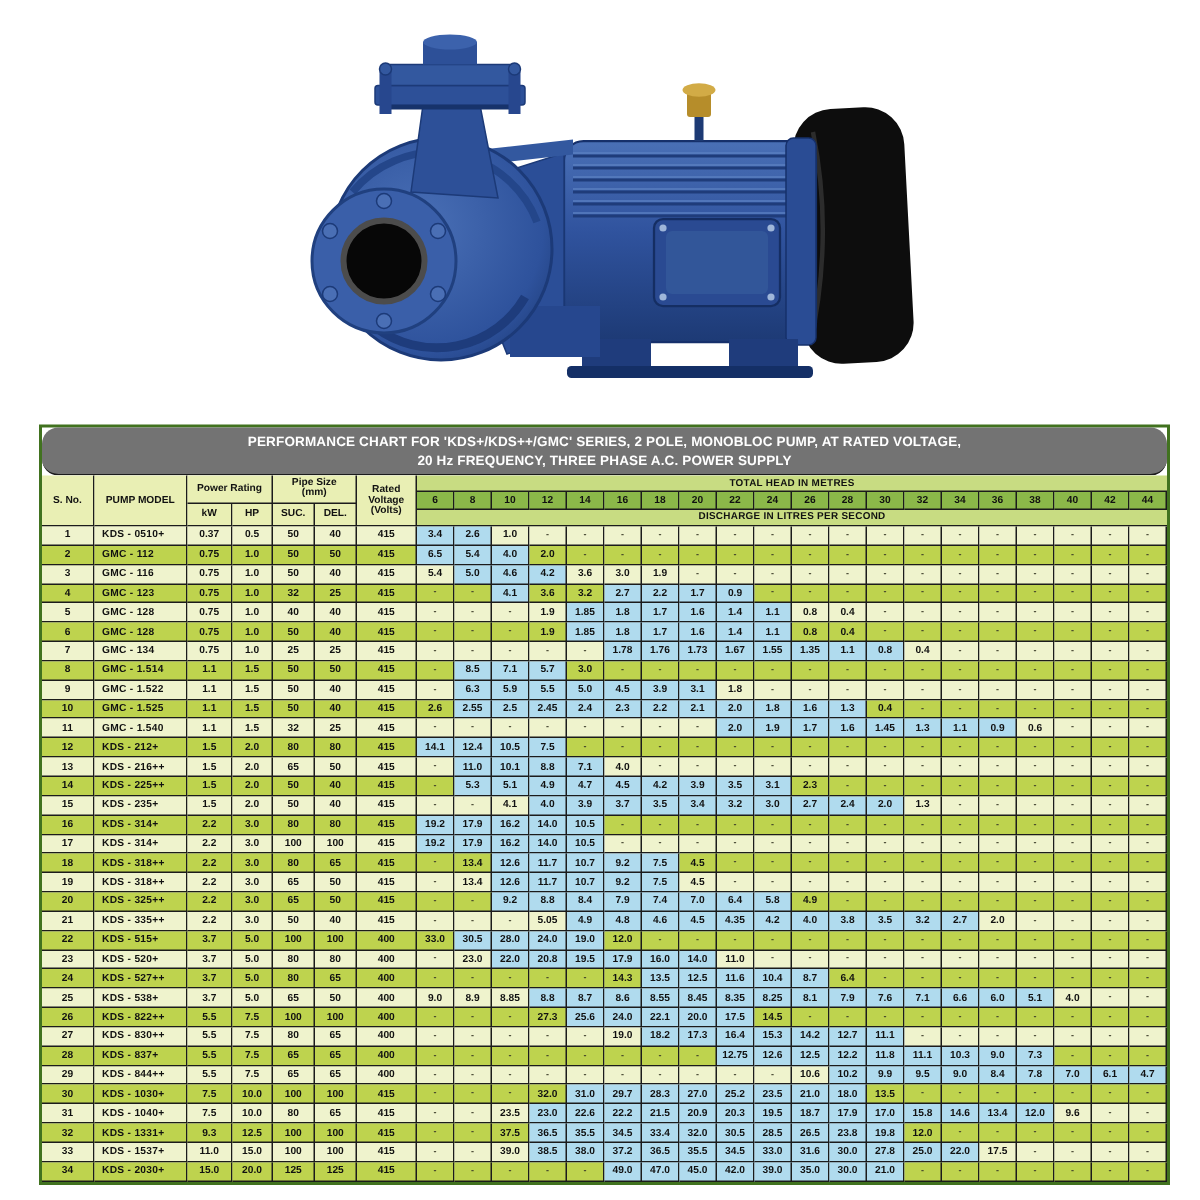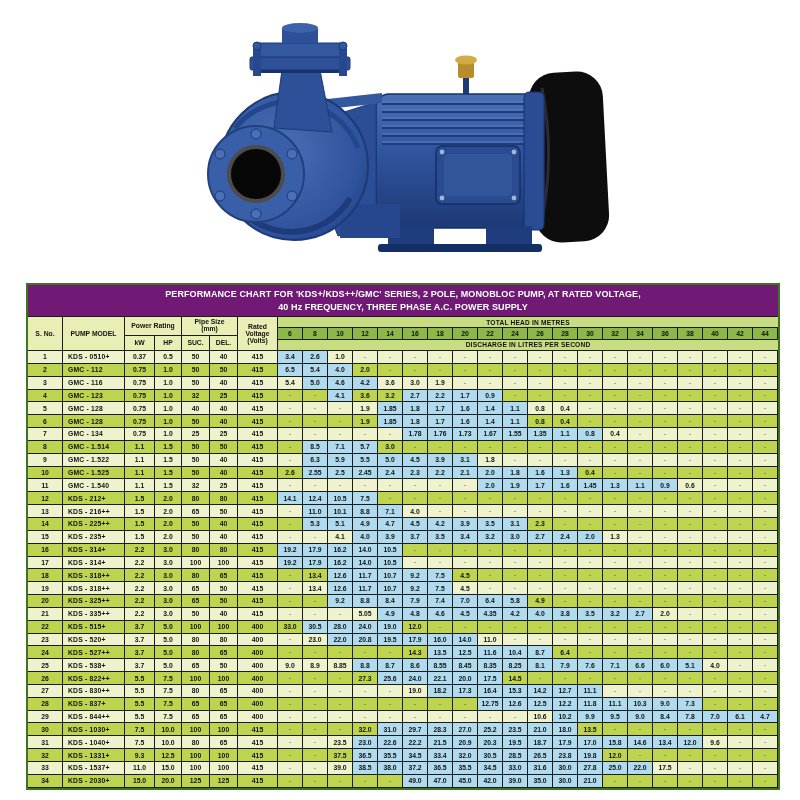--- a/index.html
+++ b/index.html
@@ -8,23 +8,23 @@
   
   .pump-wrap{position:absolute;left:190px;top:8px;width:420px;height:272px;}
 
   
   .tbl{position:absolute;left:26px;top:283px;width:750px;border:2px solid #41721f;background:#fff;}
   .trow{display:flex;}
   .cell{box-sizing:border-box;border-right:1px solid #1b1b1b;border-bottom:1px solid #1b1b1b;
         display:flex;align-items:center;justify-content:center;text-align:center;
         color:#111;font-weight:bold;overflow:hidden;}
 
-  .title-band{width:750px;height:31px;background:#701a75;color:#ffffff;font-size:9px;
+  .title-band{width:750px;height:31px;background:#737373;color:#ffffff;font-size:9px;
         font-weight:bold;display:flex;flex-direction:column;align-items:center;justify-content:center;
-        line-height:1.35;border-bottom:1px solid #1b1b1b;text-align:center;letter-spacing:.1px;}
+        line-height:1.35;border-bottom:1px solid #1b1b1b;text-align:center;letter-spacing:.1px;border-radius:11px;}
 
   
   .hdr{height:34px;}
   .hbg{background:#e9efb4;}
   .cno{width:35px;}  .cmodel{width:62px;} .ckw{width:30px;} .chp{width:27px;}
   .csuc{width:28px;} .cdel{width:28px;}  .cvolt{width:40px;} .cd{width:25px;}
   .hdr .lab{font-size:6.8px;line-height:1.1;}
   .grp{display:flex;flex-direction:column;width:57px;}
   .grp2{display:flex;flex-direction:column;width:56px;}
   .grp .top{height:19px;}
@@ -132,21 +132,21 @@
       <rect x="149" y="40" width="8" height="28" fill="#27478e"></rect>
     <circle cx="67" cy="38" r="4" fill="#33589f" stroke="#1c3a78"></circle>
       <circle cx="153" cy="38" r="4" fill="#33589f" stroke="#1c3a78"></circle>
   </svg>
 </div>
 
 <div class="tbl">
 
   <div class="title-band">
     <div>PERFORMANCE CHART FOR 'KDS+/KDS++/GMC' SERIES, 2 POLE, MONOBLOC PUMP, AT RATED VOLTAGE,</div>
-    <div>40 Hz FREQUENCY, THREE PHASE A.C. POWER SUPPLY</div>
+    <div>20 Hz FREQUENCY, THREE PHASE A.C. POWER SUPPLY</div>
   </div>
 
   <div class="trow hdr">
     <div class="cell hbg cno lab">S. No.</div>
     <div class="cell hbg cmodel lab">PUMP  MODEL</div>
     <div class="grp">
       <div class="cell hbg top lab" style="width:57px">Power Rating</div>
       <div class="bot">
         <div class="cell hbg ckw lab">kW</div>
         <div class="cell hbg chp lab">HP</div>

